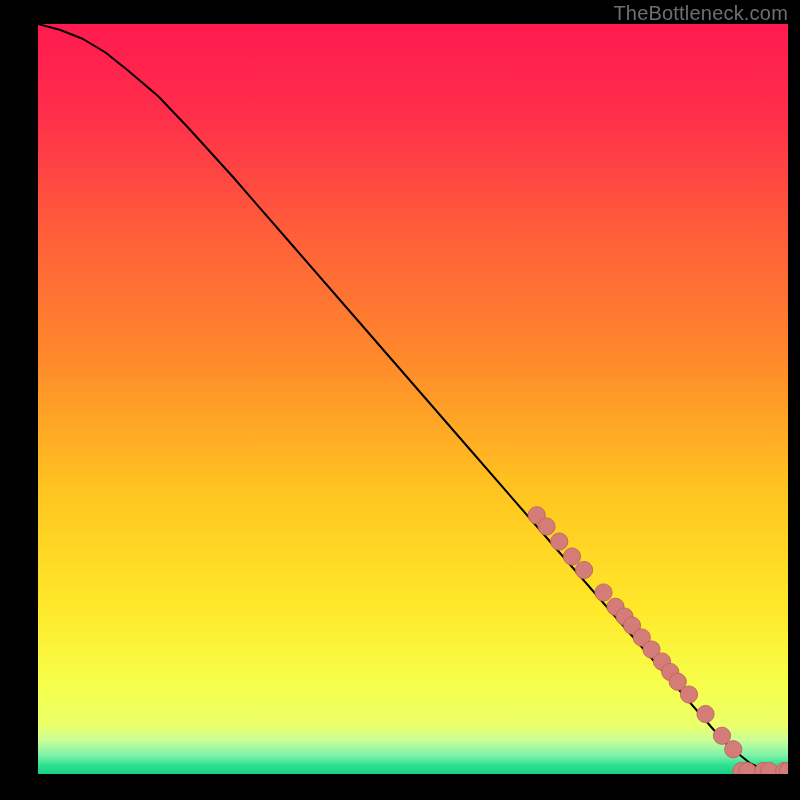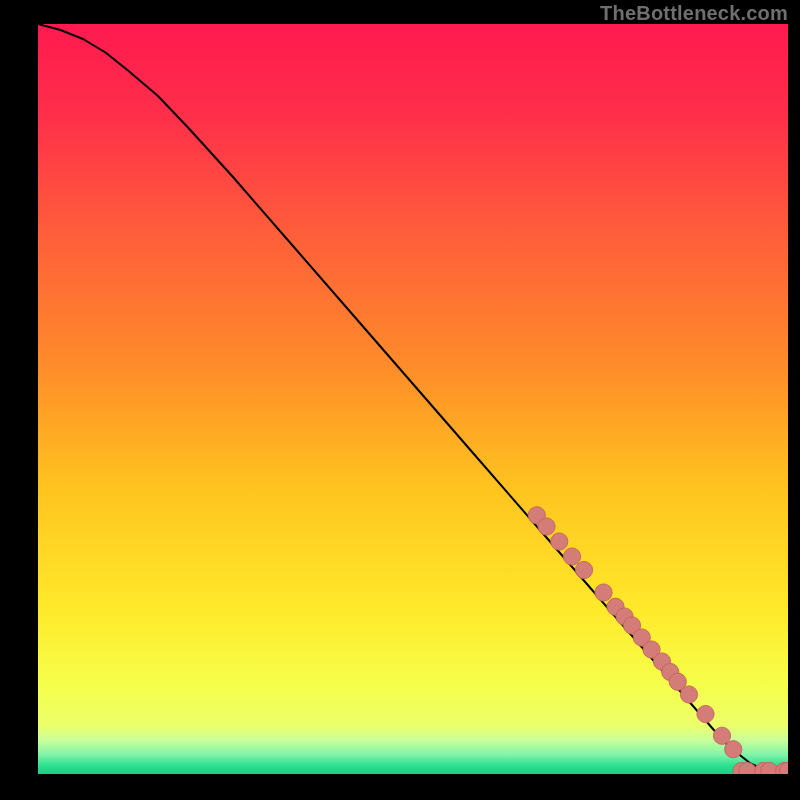--- a/index.html
+++ b/index.html
@@ -35,21 +35,21 @@
     inset: 0;
     width: 100%;
     height: 100%;
   }
   .attribution {
     position: absolute;
     top: 2px;
     right: 12px;
     color: #6f6f6f;
     font-size: 20px;
-    font-weight: 700;
+    font-weight: 400;
     letter-spacing: 0.2px;
   }
 </style>
 </head>
 <body>
 
 <div class="stage">
   <div class="plot-area">
 
     <svg class="gradient-bg" viewBox="0 0 100 100" preserveAspectRatio="none">

